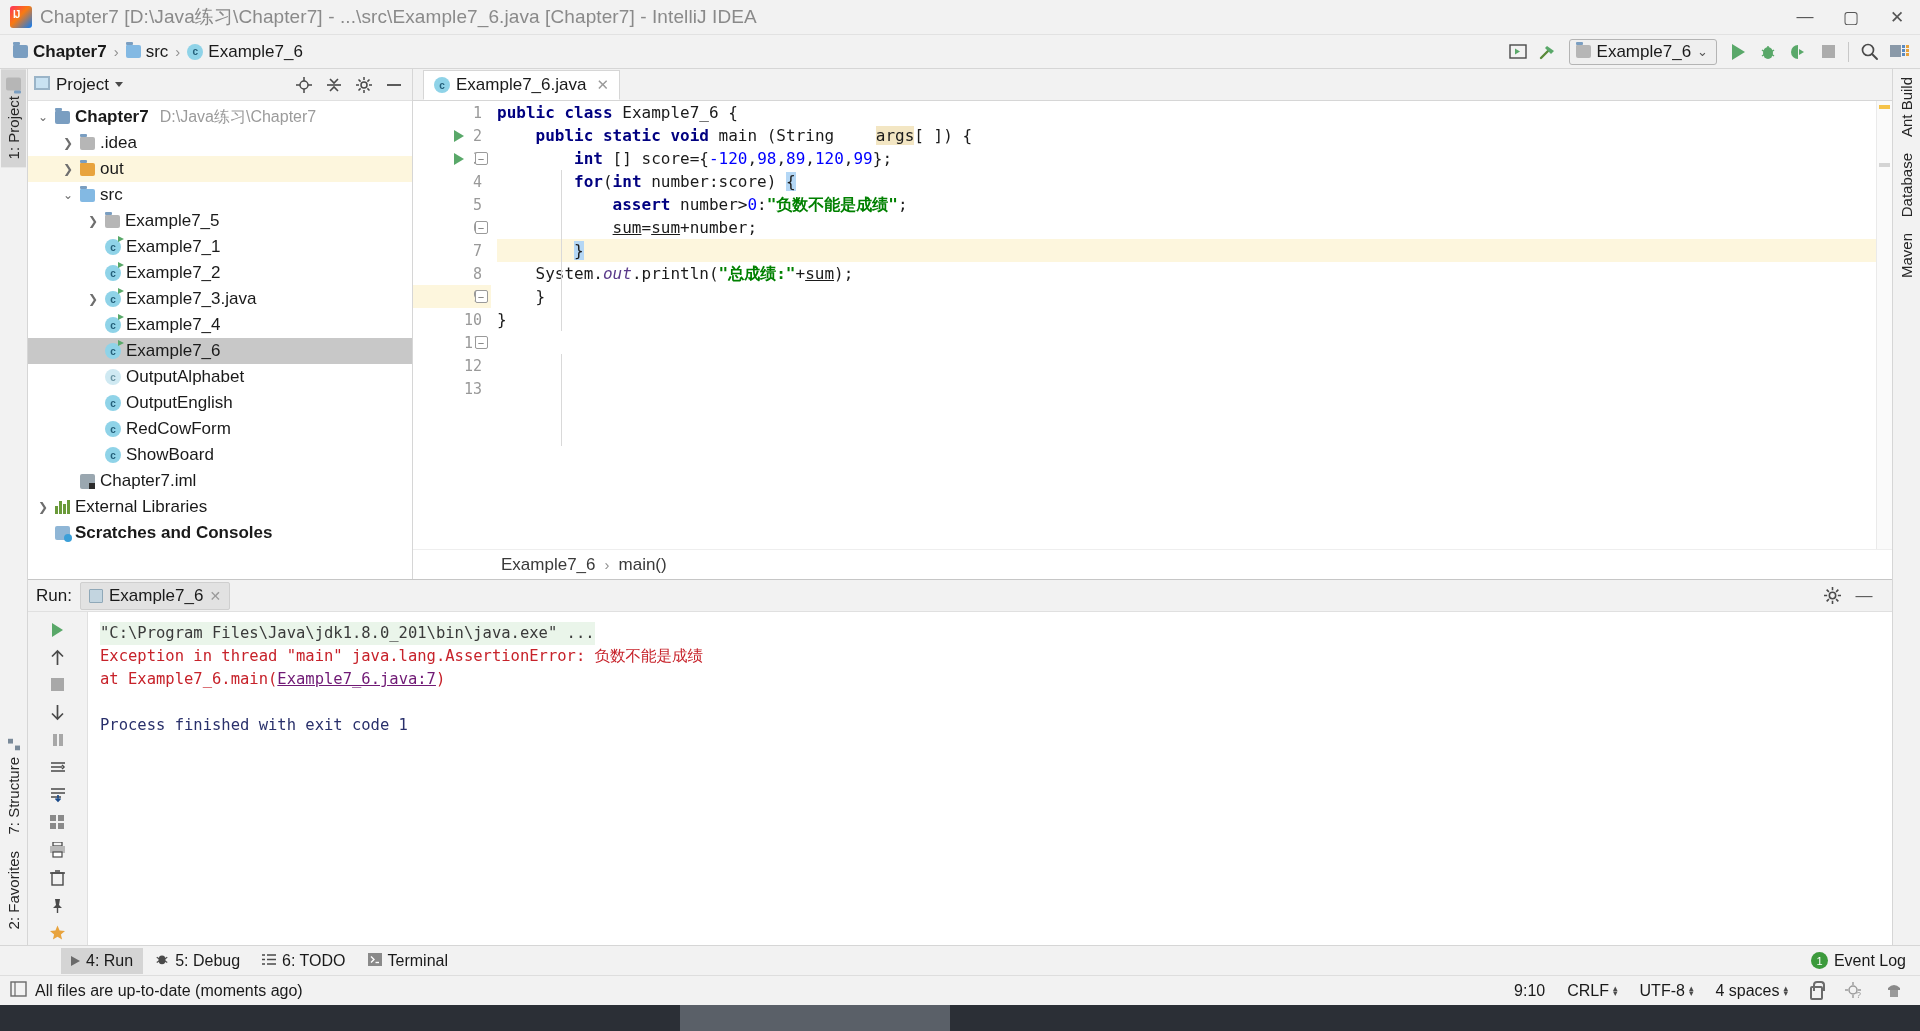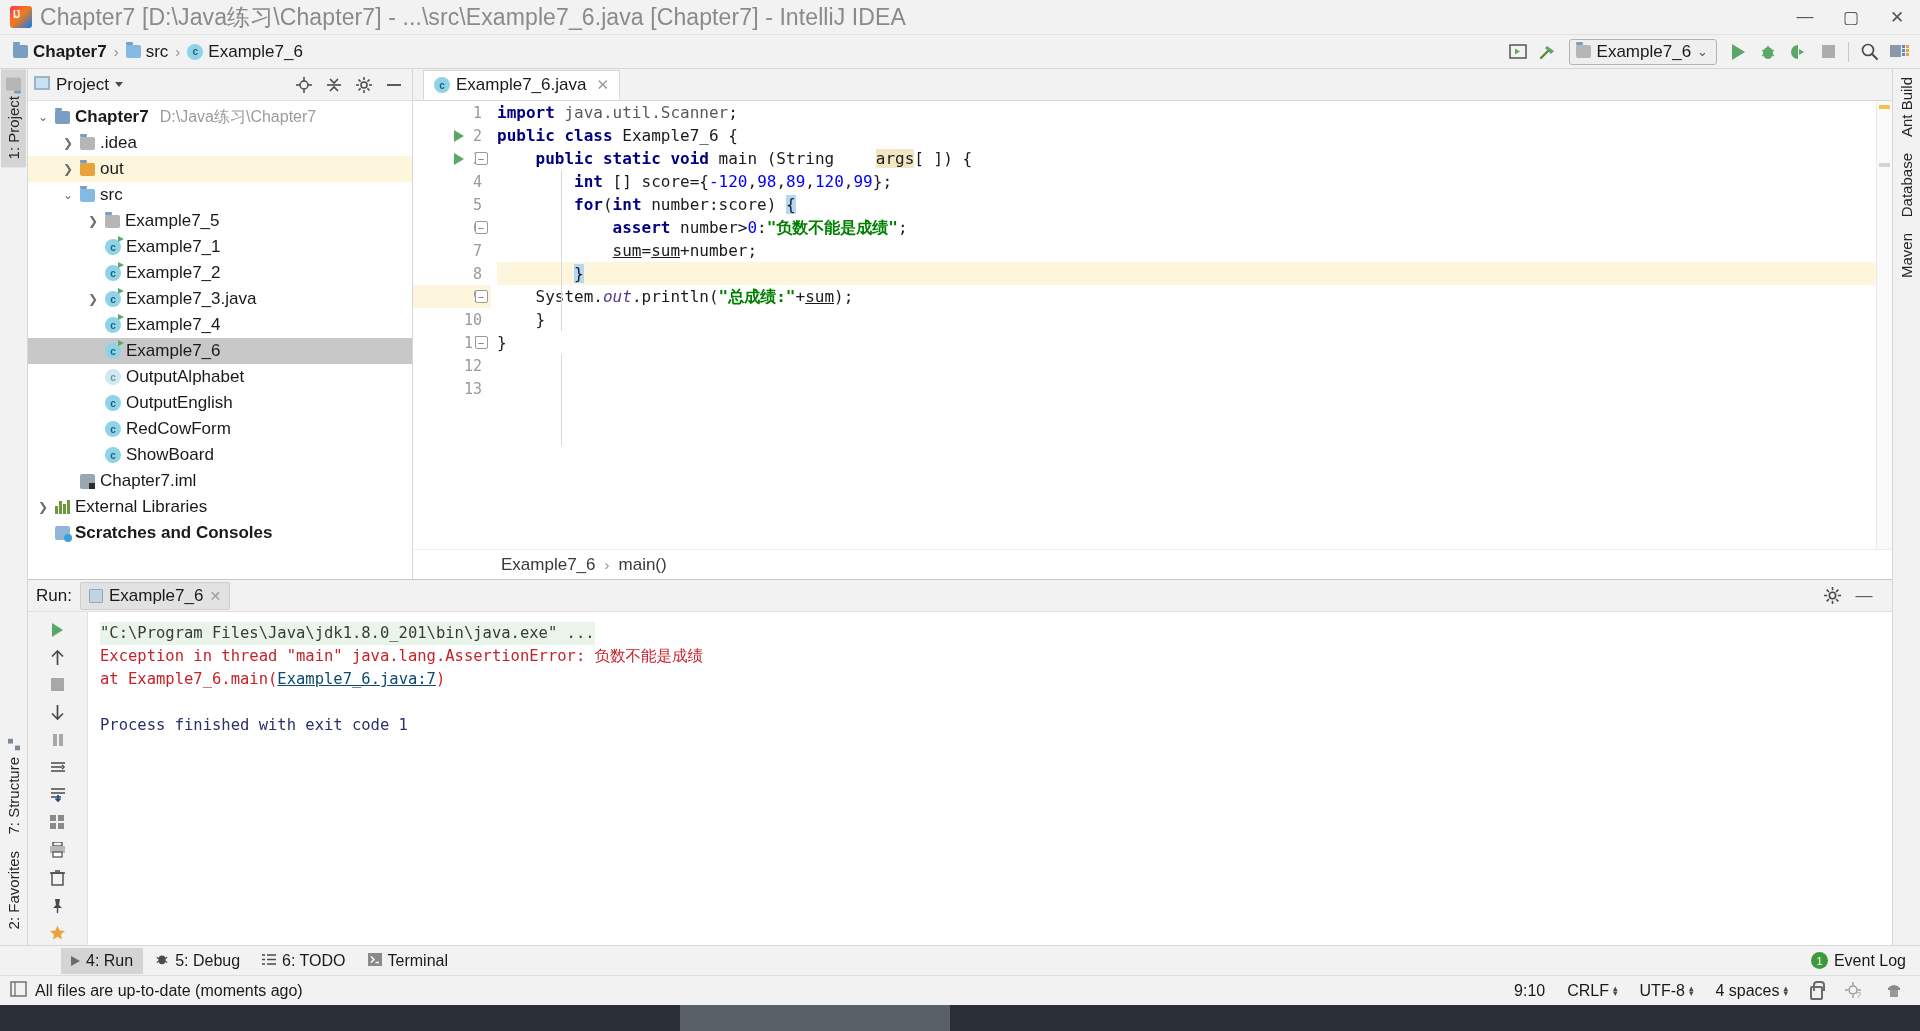--- a/index.html
+++ b/index.html
@@ -16,21 +16,21 @@
   
   .titlebar {
     height:41px; display:flex; align-items:center;
     background:#f2f2f2; border-bottom:1px solid #e2e2e2;
     flex:0 0 34px;
   }
   .tb-icon { width:22px; height:22px; margin:0 8px 0 10px; position:relative; flex:0 0 auto; }
   .tb-icon .ij { width:22px;height:22px; border-radius:3px;
     background:linear-gradient(135deg,#fe315d 0%,#f97a12 45%,#087cfa 100%); }
   .tb-icon .ijtext { position:absolute; left:3px; top:3px; font-size:10px; font-weight:bold; color:#fff; letter-spacing:-1px;}
-  .tb-title { font-size:23px; color:#8a8a8a; letter-spacing:0.1px; }
+  .tb-title { font-size:19px; color:#8a8a8a; letter-spacing:0.1px; }
   .tb-spacer { flex:1; }
   .wbtn { width:46px; height:34px; display:flex; align-items:center; justify-content:center;
     color:#555; font-size:17px; }
 
   
   .menubar { height:30px; display:flex; align-items:center; padding-left:8px;
     background:#f2f2f2; flex:0 0 30px; }
   .menu-item { padding:3px 11px; font-size:17px; color:#1a1a1a; }
 
   
@@ -147,21 +147,21 @@
   .ic-run-sq{width:14px;height:14px;background:#c3d5e0;border:1px solid #8fa8b8;border-radius:1px;}
   .rh-spacer{flex:1;}
   .run-body { flex:1; display:flex; min-height:0; }
   .run-rail { width:60px; flex:0 0 60px; background:#f2f2f2; border-right:1px solid #e0e0e0;
      display:flex; flex-direction:column; align-items:center; padding-top:6px; gap:4px;}
   .rbtn { width:30px;height:30px;display:flex;align-items:center;justify-content:center;color:#5a5a5a;font-size:16px;}
   .console { flex:1; background:#fff; padding:10px 0 0 12px; overflow:hidden;
      font-family:"DejaVu Sans Mono", monospace; font-size:15.5px; line-height:23px;}
   .c-cmd { background:#eaf5ea; color:#3a3a3a; display:inline-block;}
   .c-err { color:#c7222a; }
-  .c-link{ color:#0c4a6e; text-decoration:underline;}
+  .c-link{ color:#701a75; text-decoration:underline;}
   .c-fin { color:#29306b; }
 
   
   .railR { width:28px; background:#f2f2f2; border-left:1px solid #d6d6d6;
     display:flex; flex-direction:column; align-items:center; flex:0 0 28px;}
 
   
   .toolbottom { height:30px; background:#f2f2f2; border-top:1px solid #d6d6d6;
      display:flex; align-items:center; padding-left:34px; gap:2px; flex:0 0 30px;}
   .btab { display:flex; align-items:center; gap:6px; padding:4px 10px; font-size:16px;}
@@ -470,21 +470,20 @@
                   <span class="gfold">−</span>
                 </div>
                 <div class="gmark" style="left: 60px; top: 184px;">
                   <span class="gfold">−</span>
                 </div>
                 <div class="gmark" style="left: 60px; top: 230px;">
                   <span class="gfold">−</span>
                 </div>
               </div>
             <div class="code" id="code-root">
-                <div class="cline"><span class="kw">import</span> <span class="pkg">java.util.Scanner</span>;</div>
                 <div class="cline"><span class="kw">public</span> <span class="kw">class</span> Example7_6 {</div>
                 <div class="cline">    <span class="kw">public</span> <span class="kw">static</span> <span class="kw">void</span> main (String <span class="hlbox">args</span>[ ]) {</div>
                 <div class="cline">        <span class="kw">int</span> [] score={<span class="num">-</span><span class="num">120</span>,<span class="num">98</span>,<span class="num">89</span>,<span class="num">120</span>,<span class="num">99</span>};</div>
                 <div class="cline">        <span class="kw">for</span>(<span class="kw">int</span> number:score) <span class="selbox">{</span></div>
                 <div class="cline">            <span class="kw">assert</span> number&gt;<span class="num">0</span>:<span class="str">"负数不能是成绩"</span>;</div>
                 <div class="cline">            <span class="fld">sum</span>=<span class="fld">sum</span>+number;</div>
                 <div class="cline hl">        <span class="selbox">}</span></div>
                 <div class="cline">    System.<span class="ital">out</span>.println(<span class="str">"总成绩:"</span>+<span class="fld">sum</span>);</div>
                 <div class="cline">    }</div>
                 <div class="cline">}</div>

